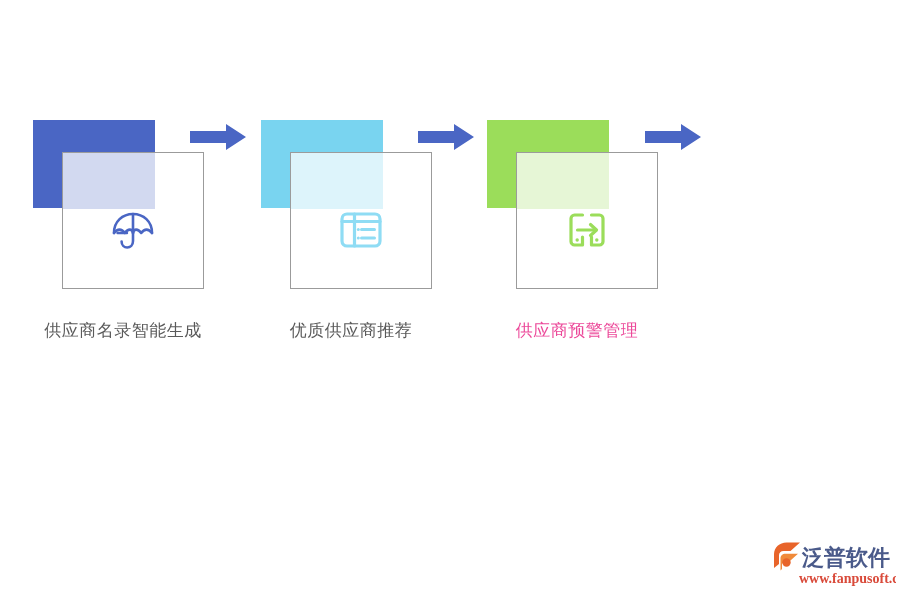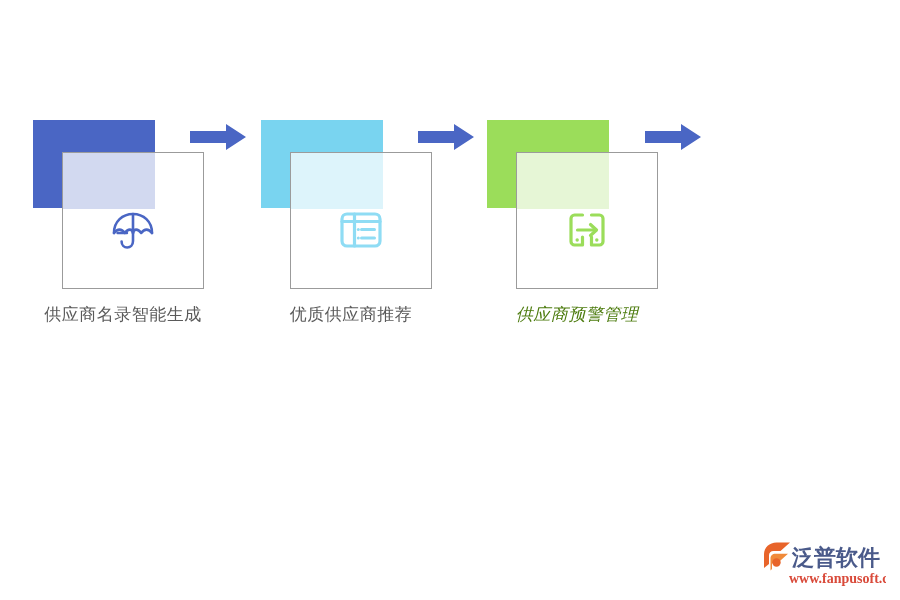--- a/index.html
+++ b/index.html
@@ -87,21 +87,21 @@
     justify-content: center;
   }
   .icon-wrap svg {
     display: block;
     width: 48px;
     height: 48px;
   }
 
   .step-label {
     position: absolute;
-    top: 184px;
+    top: 200px;
     left: -20px;
     width: 220px;
     text-align: center;
     font-size: 17px;
     line-height: 22px;
     color: #5a5a5a;
     letter-spacing: 0.5px;
     white-space: nowrap;
   }
 
@@ -114,21 +114,21 @@
   }
   .arrow svg {
     display: block;
     width: 56px;
     height: 26px;
   }
 
   
   #logo {
     position: absolute;
-    right: 14px;
+    right: 4px;
     bottom: 8px;
     width: 126px;
     height: 54px;
   }
   #logo svg {
     display: block;
   }
   .logo-mark-text {
     font-family: "Liberation Serif", "DejaVu Serif", serif;
   }
@@ -199,21 +199,21 @@
           <svg viewBox="0 0 48 48" fill="none" xmlns="http://www.w3.org/2000/svg">
             <path d="M19.5 9 L11.5 9 C9.6 9 8 10.6 8 12.5 L8 35.5 C8 37.4 9.6 39 11.5 39 L19.5 39 L19.5 31" stroke="#9bdd5a" stroke-width="3.2" stroke-linecap="round" stroke-linejoin="round"></path>
             <path d="M28.5 9 L36.5 9 C38.4 9 40 10.6 40 12.5 L40 35.5 C40 37.4 38.4 39 36.5 39 L28.5 39 L28.5 31" stroke="#9bdd5a" stroke-width="3.2" stroke-linecap="round" stroke-linejoin="round"></path>
             <path d="M14.5 24 L33 24" stroke="#9bdd5a" stroke-width="3.2" stroke-linecap="round"></path>
             <path d="M27.5 18.5 L33.5 24 L27.5 29.5" stroke="#9bdd5a" stroke-width="3.2" stroke-linecap="round" stroke-linejoin="round"></path>
             <circle cx="14.2" cy="34" r="1.7" fill="#9bdd5a"></circle>
             <circle cx="33.8" cy="34" r="1.7" fill="#9bdd5a"></circle>
           </svg>
         </div>
       </div>
-      <div class="step-label" style="color: #4d7c0f; font-style: italic;">供应商预警管理</div>
+      <div class="step-label" style="color: #ec4899;">供应商预警管理</div>
     </div>
 
     <div class="arrow" style="left:645px;">
       <svg viewBox="0 0 56 26" xmlns="http://www.w3.org/2000/svg">
         <path d="M0 7 L36 7 L36 0 L56 13 L36 26 L36 19 L0 19 Z" fill="#4a66c4"></path>
       </svg>
     </div>
 
 
   </div>

